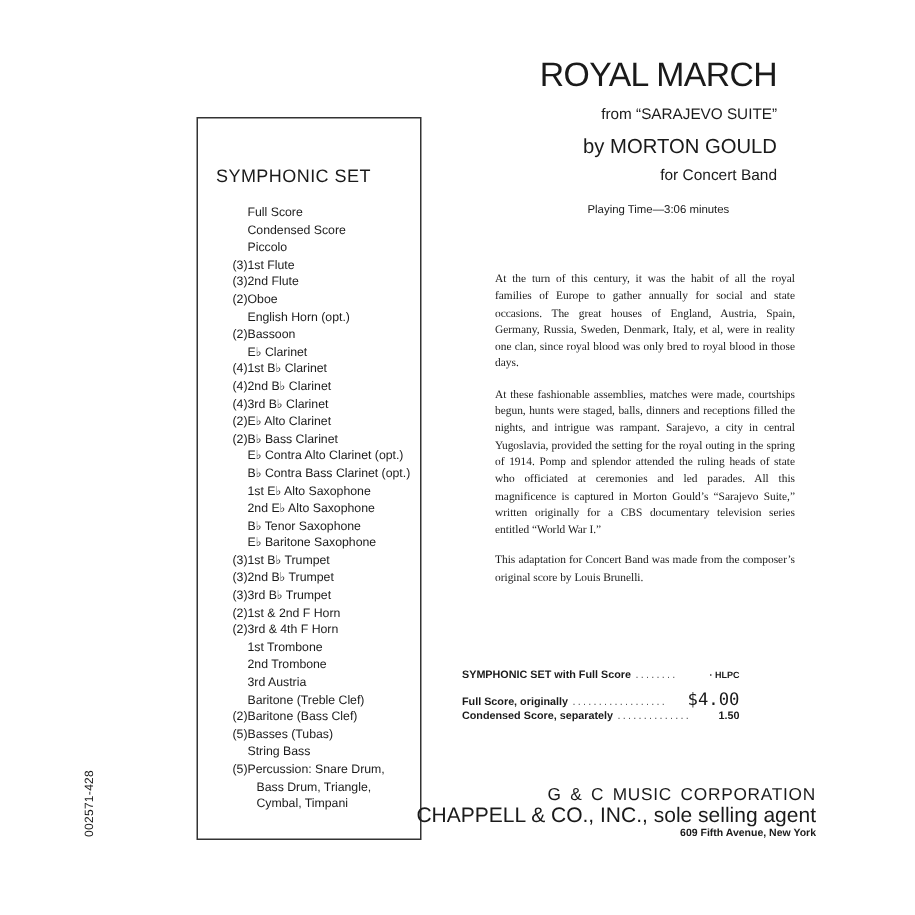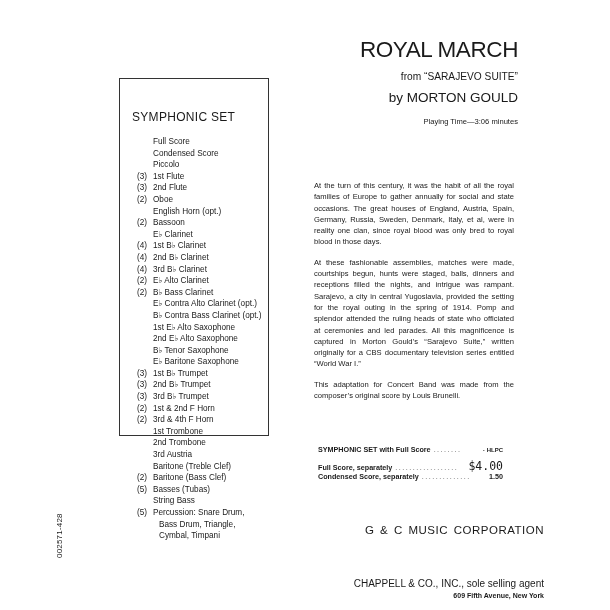--- a/index.html
+++ b/index.html
@@ -1,48 +1,48 @@
 <!DOCTYPE html>
 <html><head>
   <meta charset="utf-8">
   <style>
     html, body { margin: 0; padding: 0; background: #ffffff; }
     body { width: 610px; height: 610px; position: relative; overflow: hidden; color: #1a1a1a; font-family: "Liberation Sans", sans-serif; }
 
     .catalog-no { position: absolute; left: 55px; top: 558px; width: 70px; font-size: 8px; transform: rotate(-90deg); transform-origin: left top; white-space: nowrap; letter-spacing: 0.2px; }
 
-    .box { position: absolute; left: 119px; top: 78px; width: 150px; height: 358px; border: 1.6px solid #333; box-sizing: border-box; }
+    .box { position: absolute; left: 131px; top: 78px; width: 150px; height: 482px; border: 1.6px solid #333; box-sizing: border-box; text-align: right; }
     .box-title { position: absolute; left: 12px; top: 31px; font-size: 12px; letter-spacing: 0.3px; font-family: "Liberation Sans", sans-serif; }
     .parts { position: absolute; left: 12px; top: 52px; margin: 5px; padding: 0; list-style: none; font-size: 8.2px; font-family: "Liberation Sans Narrow", "Liberation Sans", sans-serif; font-stretch: condensed; line-height: 11.6px; }
     .parts li { display: flex; white-space: nowrap; }
     .parts .qty { width: 16px; display: inline-block; }
     .parts .name { display: inline-block; }
     .parts li.cont { padding-left: 22px; }
 
     .title-block { position: absolute; right: 92px; top: 37px; text-align: right; }
     .main-title { font-size: 22.5px; letter-spacing: -0.4px; line-height: 26px; }
     .subtitle { font-size: 10.2px; margin-top: 8px; line-height: 12px; }
     .byline { font-size: 13.5px; margin-top: 7px; line-height: 16px; }
     .for-band { font-size: 10.3px; margin-top: 6px; line-height: 12px; }
-    .playing-time { font-size: 7.6px; margin-top: 11px; line-height: 10px; }
-
-    .body-text { position: absolute; left: 314px; top: 180px; width: 200px; font-size: 7.6px; line-height: 11.3px; text-align: justify; font-family: Liberation Sans, sans-serif; }
+    .playing-time { font-size: 7.6px; margin-top: 11px; line-height: 10px; text-align: center; }
+
+    .body-text { position: absolute; left: 330px; top: 180px; width: 200px; font-size: 7.6px; line-height: 11.3px; text-align: justify; font-family: Liberation Serif, serif; }
     .body-text p { margin: 0 0 9px 0; }
 
-    .price-list { position: absolute; left: 318px; top: 445px; width: 185px; font-size: 7.2px; font-weight: bold; font-family: "Liberation Sans", sans-serif; }
+    .price-list { position: absolute; left: 308px; top: 445px; width: 185px; font-size: 7.2px; font-weight: bold; font-family: "Liberation Sans", sans-serif; }
     .price-row { display: flex; align-items: baseline; height: 13.5px; }
     .price-label { white-space: nowrap; }
     .price-dots { flex: 1; overflow: hidden; white-space: nowrap; color: #555; font-weight: normal; margin: 0 3px; letter-spacing: 1.5px; }
     .price-val { white-space: nowrap; text-align: right; }
     .price-val.hand { font-family: "DejaVu Sans Mono", monospace; font-size: 11.5px; font-weight: normal; text-align: center; }
     .price-val.stamp { font-size: 6px; }
 
     .publisher { position: absolute; right: 66px; top: 524px; text-align: right; }
     .pub-name { font-size: 11.5px; letter-spacing: 0.5px; line-height: 13px; word-spacing: 2px; }
-    .pub-agent { font-size: 10px; line-height: 13px; margin-top: 40px; }
+    .pub-agent { font-size: 14px; line-height: 13px; }
     .pub-address { font-size: 7px; font-weight: bold; line-height: 11px; }
   </style>
 </head>
 <body>
 
 <div class="catalog-no">002571-428</div>
 
 <div class="box">
   <div class="box-title">SYMPHONIC SET</div>
   <ul class="parts" id="parts-list">
@@ -184,37 +184,38 @@
       <li class="cont">
         <span class="name">Cymbal, Timpani</span>
       </li>
     </ul>
 </div>
 
 <div class="title-block">
   <div class="main-title">ROYAL MARCH</div>
   <div class="subtitle">from “SARAJEVO SUITE”</div>
   <div class="byline">by MORTON GOULD</div>
+  <div class="for-band">for Concert Band</div>
   <div class="playing-time">Playing Time—3:06 minutes</div>
 </div>
 
 <div class="body-text">
   <p>At the turn of this century, it was the habit of all the royal families of Europe to gather annually for social and state occasions. The great houses of England, Austria, Spain, Germany, Russia, Sweden, Denmark, Italy, et al, were in reality one clan, since royal blood was only bred to royal blood in those days.</p>
   <p>At these fashionable assemblies, matches were made, courtships begun, hunts were staged, balls, dinners and receptions filled the nights, and intrigue was rampant. Sarajevo, a city in central Yugoslavia, provided the setting for the royal outing in the spring of 1914. Pomp and splendor attended the ruling heads of state who officiated at ceremonies and led parades. All this magnificence is captured in Morton Gould’s “Sarajevo Suite,” written originally for a CBS documentary television series entitled “World War I.”</p>
   <p>This adaptation for Concert Band was made from the composer’s original score by Louis Brunelli.</p>
 </div>
 
 <div class="price-list">
   <div class="price-row">
     <span class="price-label">SYMPHONIC SET with Full Score</span>
     <span class="price-dots">........</span>
     <span class="price-val stamp">· HLPC</span>
   </div>
   <div class="price-row">
-    <span class="price-label">Full Score, separately</span>
+    <span class="price-label">Full Score, originally</span>
     <span class="price-dots">..................</span>
     <span class="price-val hand">$4.00</span>
   </div>
   <div class="price-row">
     <span class="price-label">Condensed Score, separately</span>
     <span class="price-dots">..............</span>
     <span class="price-val">1.50</span>
   </div>
 </div>
 

